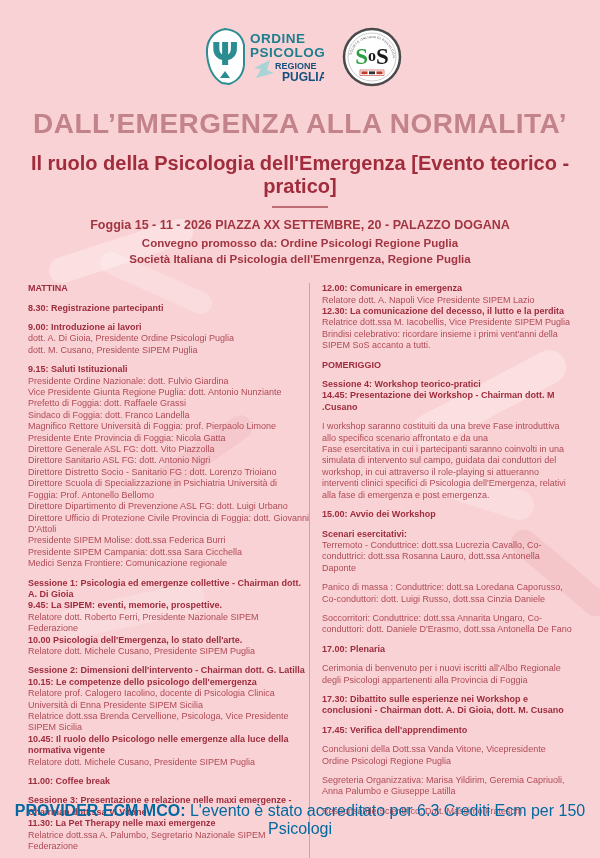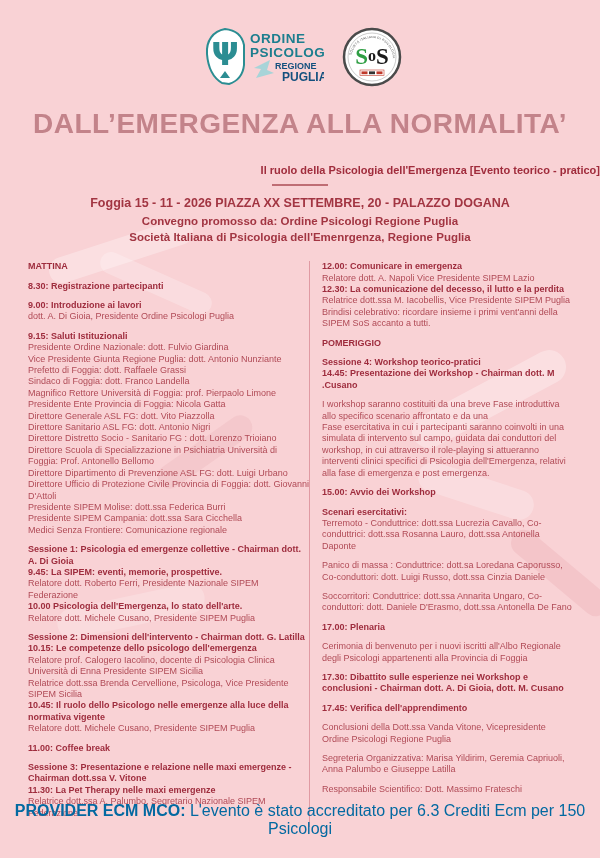--- a/index.html
+++ b/index.html
@@ -11,21 +11,21 @@
   .d1{left:46px;top:238px;width:150px;height:26px;background:rgba(255,255,255,.30);transform:rotate(-18deg);}
   .d2{left:96px;top:272px;width:120px;height:22px;background:rgba(255,255,255,.24);transform:rotate(24deg);}
   .d3{right:26px;top:382px;width:170px;height:34px;background:rgba(255,255,255,.30);transform:rotate(-28deg);}
   .d4{right:64px;top:476px;width:120px;height:30px;background:rgba(255,255,255,.24);transform:rotate(18deg);}
   .d5{left:56px;top:596px;width:150px;height:30px;background:rgba(255,255,255,.20);transform:rotate(-12deg);}
   .d6{right:-20px;top:560px;width:120px;height:26px;background:rgba(222,140,150,.18);transform:rotate(40deg);}
   .d7{left:150px;top:440px;width:110px;height:24px;background:rgba(222,140,150,.14);transform:rotate(-35deg);}
 
   .logos{display:flex;justify-content:center;align-items:center;gap:18px;padding-top:26px;}
   .title{margin-top:20px;text-align:center;font-weight:bold;font-size:28px;letter-spacing:.5px;color:#c3838a;}
-  .subtitle{margin-top:24px;text-align:right;font-weight:bold;font-size:11px;color:#a02c3c;}
+  .subtitle{margin-top:12px;text-align:center;font-weight:bold;font-size:20px;color:#a02c3c;}
   .rule{width:56px;height:2px;background:#bf6d74;margin:8px auto 10px auto;}
   .event{text-align:center;color:#a23542;font-weight:bold;}
   .event-l1{font-size:12.5px;margin-bottom:3px;}
   .event-l2,.event-l3{font-size:11.5px;line-height:1.4;}
 
   .program{display:flex;padding:0 28px;margin-top:16px;}
   .col-left{width:282px;border-right:1px solid #e09aa3;box-sizing:border-box;}
   .col-right{flex:1;padding-left:12px;}
   .block{margin-bottom:8px;}
   .ln{font-size:9px;line-height:11.4px;color:#b04a56;}
@@ -94,20 +94,21 @@
       <div class="col-left" id="col-left">
           <div class="block">
             <div class="ln b">MATTINA</div>
           </div>
           <div class="block">
             <div class="ln b">8.30: Registrazione partecipanti</div>
           </div>
           <div class="block">
             <div class="ln b">9.00: Introduzione ai lavori</div>
             <div class="ln">dott. A. Di Gioia, Presidente Ordine Psicologi Puglia</div>
+            <div class="ln">dott. M. Cusano, Presidente SIPEM Puglia</div>
           </div>
           <div class="block">
             <div class="ln b">9.15: Saluti Istituzionali</div>
             <div class="ln">Presidente Ordine Nazionale: dott. Fulvio Giardina</div>
             <div class="ln">Vice Presidente Giunta Regione Puglia: dott. Antonio Nunziante</div>
             <div class="ln">Prefetto di Foggia: dott. Raffaele Grassi</div>
             <div class="ln">Sindaco di Foggia: dott. Franco Landella</div>
             <div class="ln">Magnifico Rettore Università di Foggia: prof. Pierpaolo Limone</div>
             <div class="ln">Presidente Ente Provincia di Foggia: Nicola Gatta</div>
             <div class="ln">Direttore Generale ASL FG: dott. Vito Piazzolla</div>

